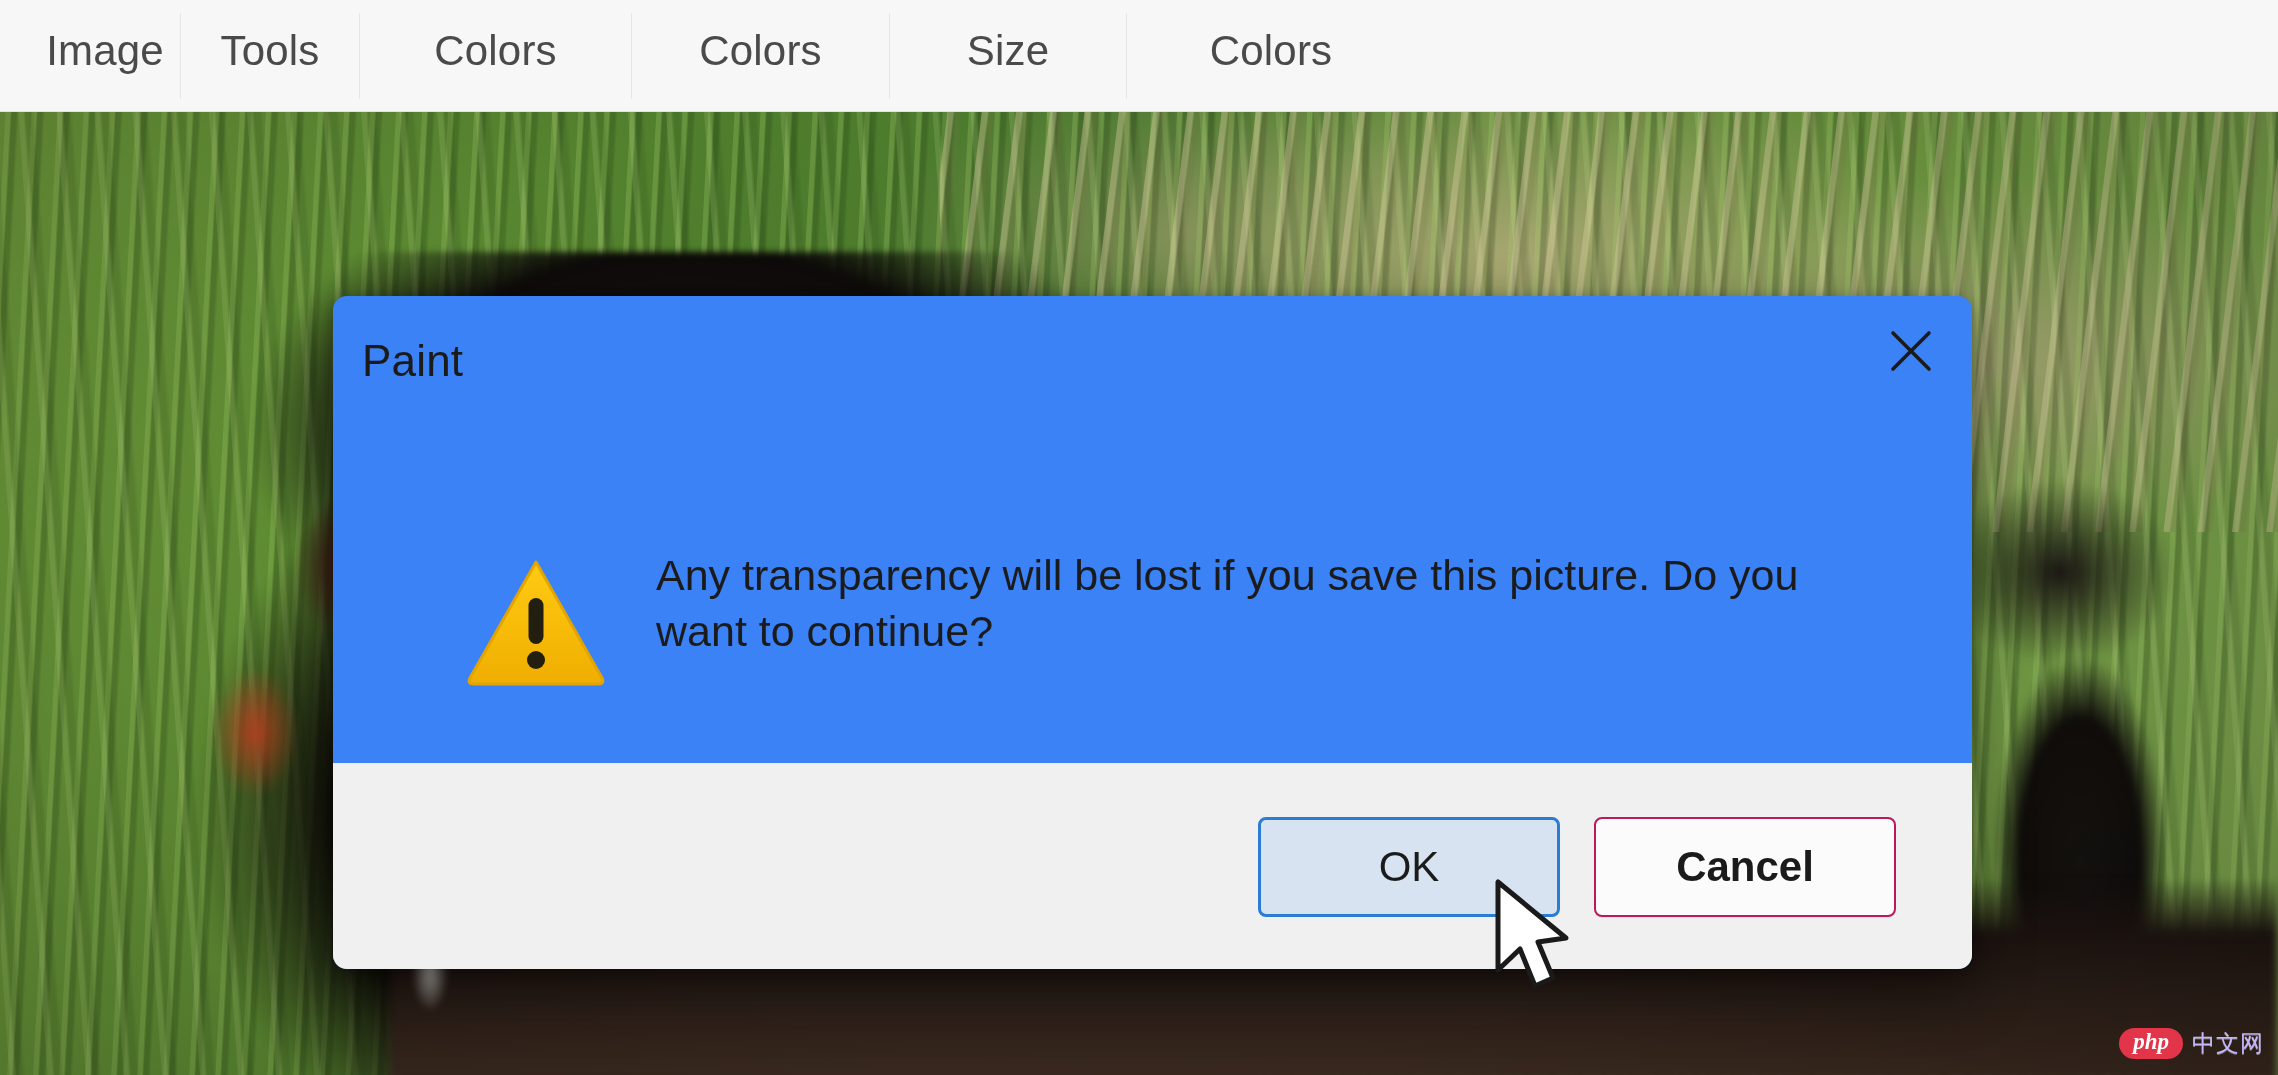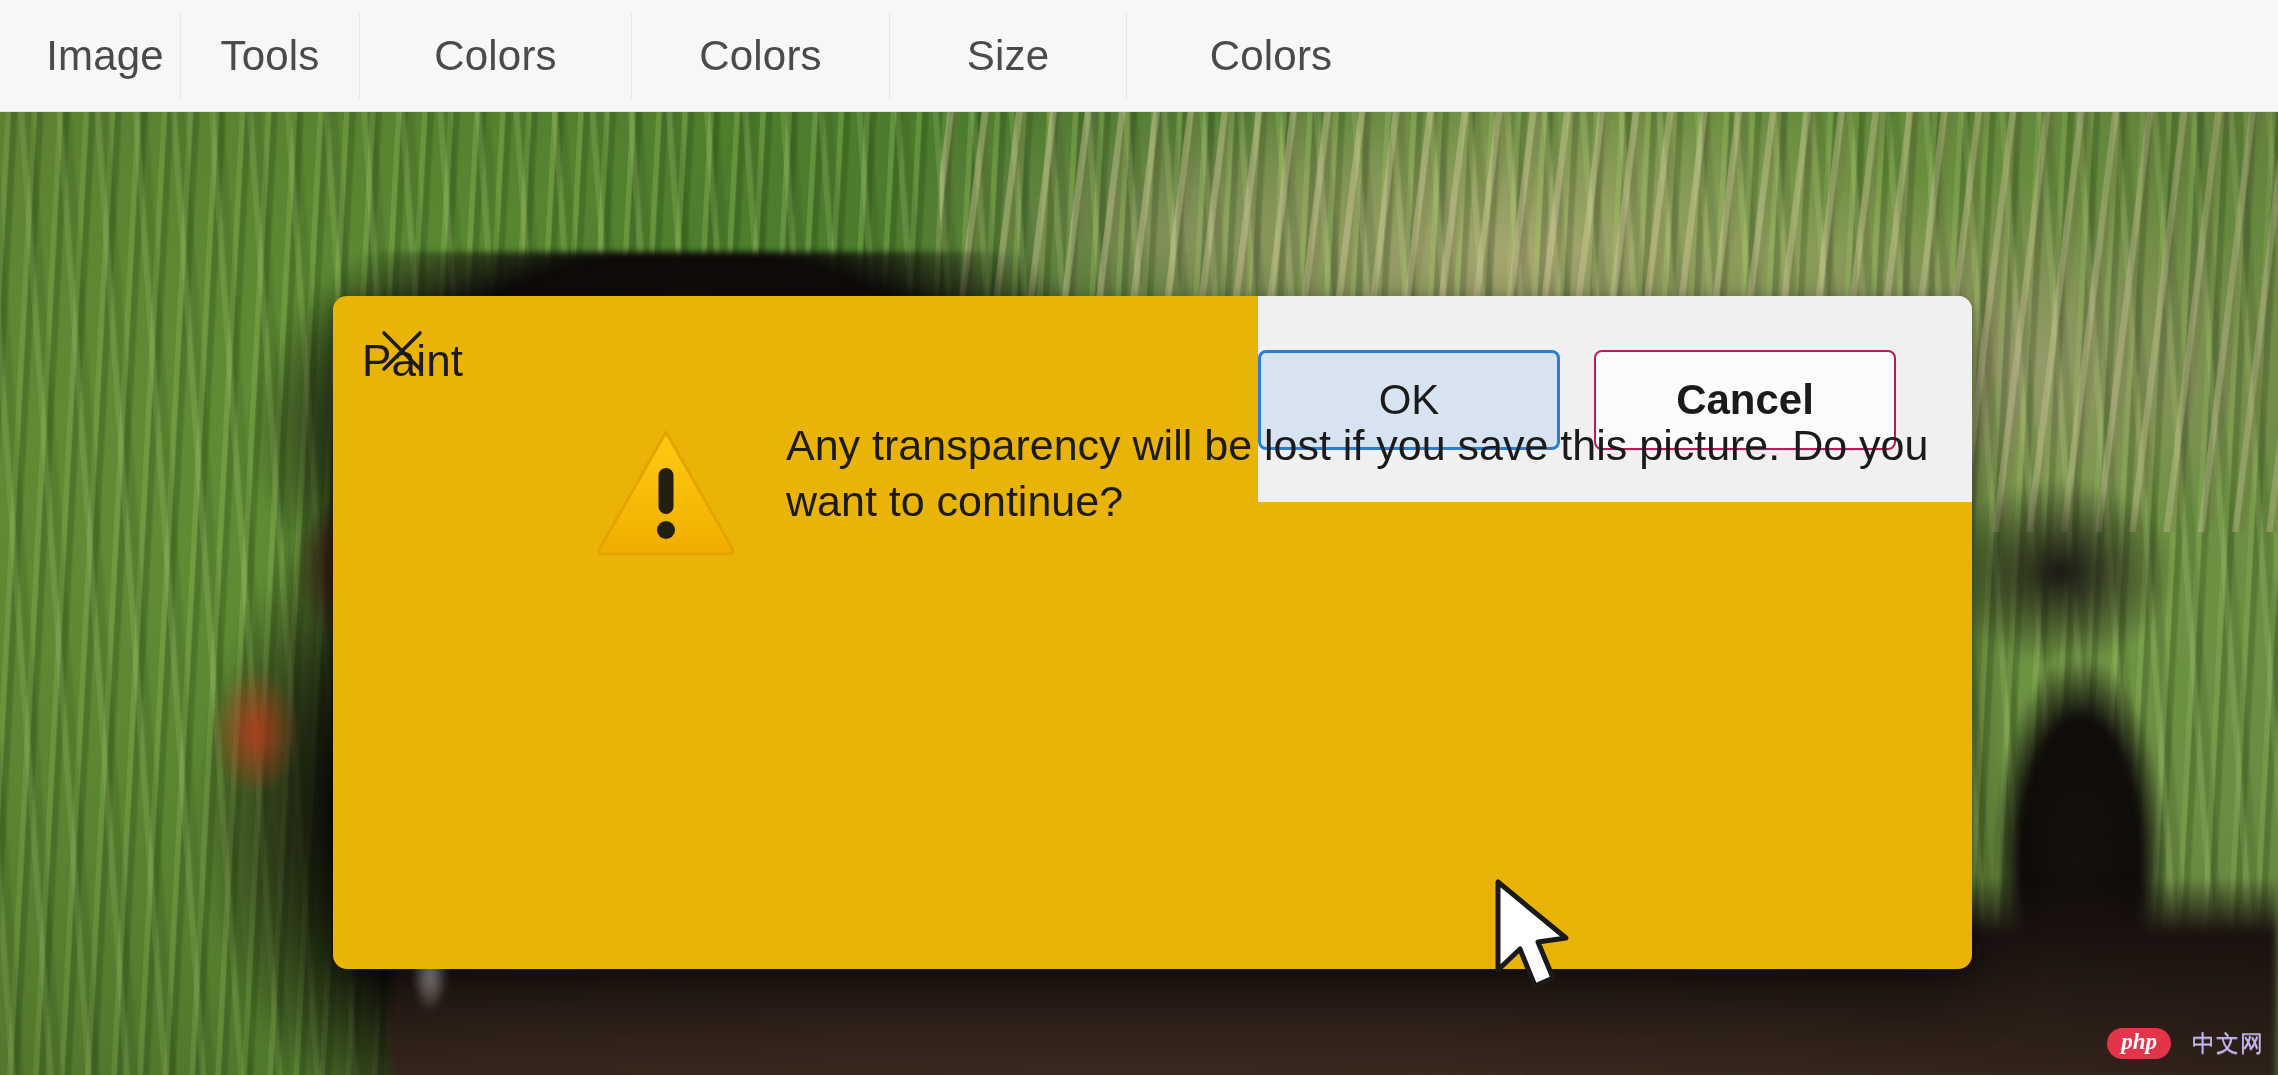--- a/index.html
+++ b/index.html
@@ -8,21 +8,21 @@
     width:2278px;height:1075px;overflow:hidden;
     font-family:"Liberation Sans","DejaVu Sans",sans-serif;
     background:#2b2b22;position:relative;
   }
   #root{position:absolute;left:0;top:0;width:2278px;height:1075px;overflow:hidden;}
 
   
   .toolbar{
     position:absolute;left:0;top:0;width:2278px;height:112px;
     background:#f7f7f7;border-bottom:1px solid #e2e2e2;
-    display:flex;align-items:flex-start;box-sizing:border-box;
+    display:flex;align-items:flex-end;box-sizing:border-box;
     z-index:5;
   }
   .tb-item{
     position:relative;
     display:flex;align-items:center;justify-content:center;
     height:112px;
     font-size:42px;color:#4a4a4a;font-weight:400;
     letter-spacing:.2px;white-space:nowrap;
     padding:0 0 4px 0;
   }
@@ -119,24 +119,24 @@
     filter:blur(3px);
   }
   .photo .vignette{
     position:absolute;inset:0;
     background:radial-gradient(ellipse 1500px 900px at 50% 45%, rgba(0,0,0,0) 55%, rgba(0,0,0,.22) 100%);
   }
 
   
   .dialog{
     position:absolute;left:333px;top:296px;width:1639px;height:673px;
-    background:#eab308;border-radius:14px;
+    background:#3b82f6;border-radius:14px;
     box-shadow:0 22px 60px rgba(0,0,0,.45), 0 4px 14px rgba(0,0,0,.28);
     z-index:10;overflow:hidden;
-    display:flex;flex-direction:row;
+    display:flex;flex-direction:column;
   }
   .dlg-header{
     position:relative;height:130px;flex:0 0 130px;
   }
   .dlg-title{
     position:absolute;left:29px;top:40px;
     font-size:44px;color:#1b1b1b;font-weight:400;letter-spacing:.2px;
   }
   .dlg-close{
     position:absolute;right:24px;top:24px;width:74px;height:62px;
@@ -180,21 +180,21 @@
 
   
   .cursor{
     position:absolute;left:1490px;top:878px;width:90px;height:120px;z-index:40;
     pointer-events:none;
   }
 
   
   .watermark{
     position:absolute;right:14px;bottom:16px;z-index:30;
-    display:flex;align-items:center;gap:21px;
+    display:flex;align-items:center;gap:9px;
   }
   .wm-php{
     background:#e2354a;color:#ffffff;border-radius:18px;
     font-size:23px;font-style:italic;font-weight:700;
     padding:2px 14px 4px 14px;line-height:1.05;
     font-family:"Liberation Serif",serif;
   }
   .wm-cn{
     color:#c4b5fd;font-size:23px;letter-spacing:1px;
     text-shadow:0 1px 0 rgba(255,255,255,.45);

